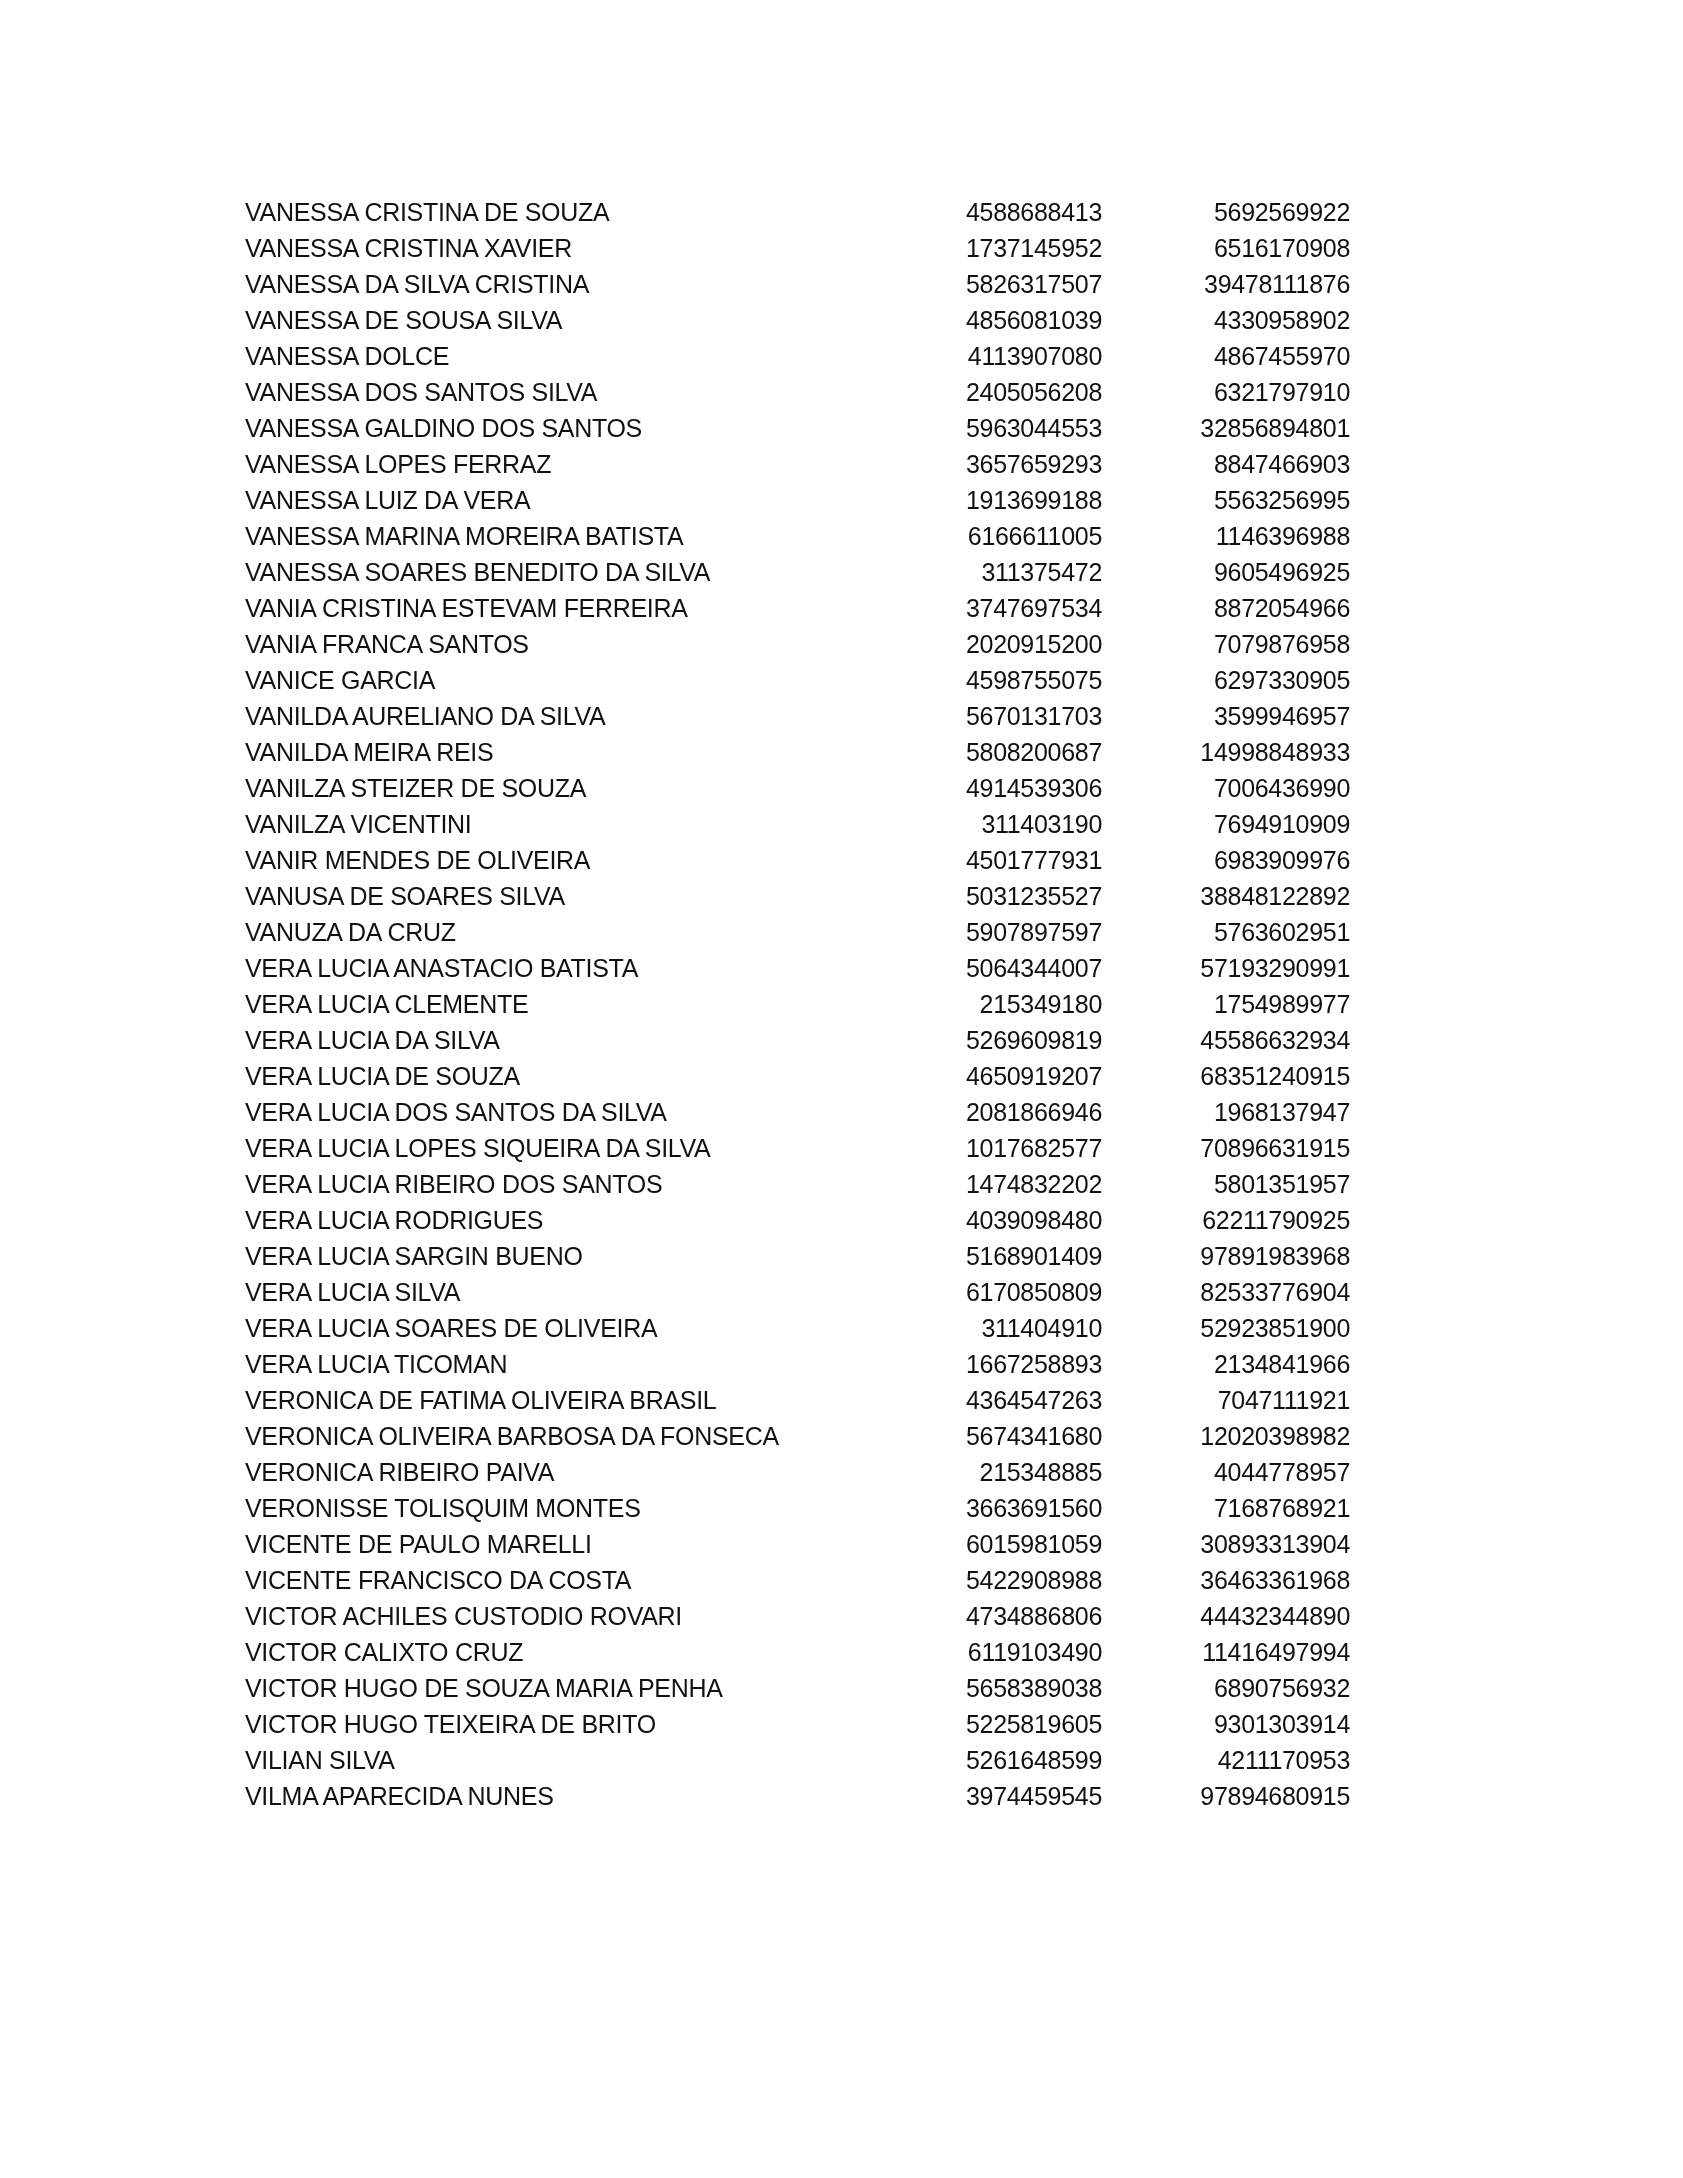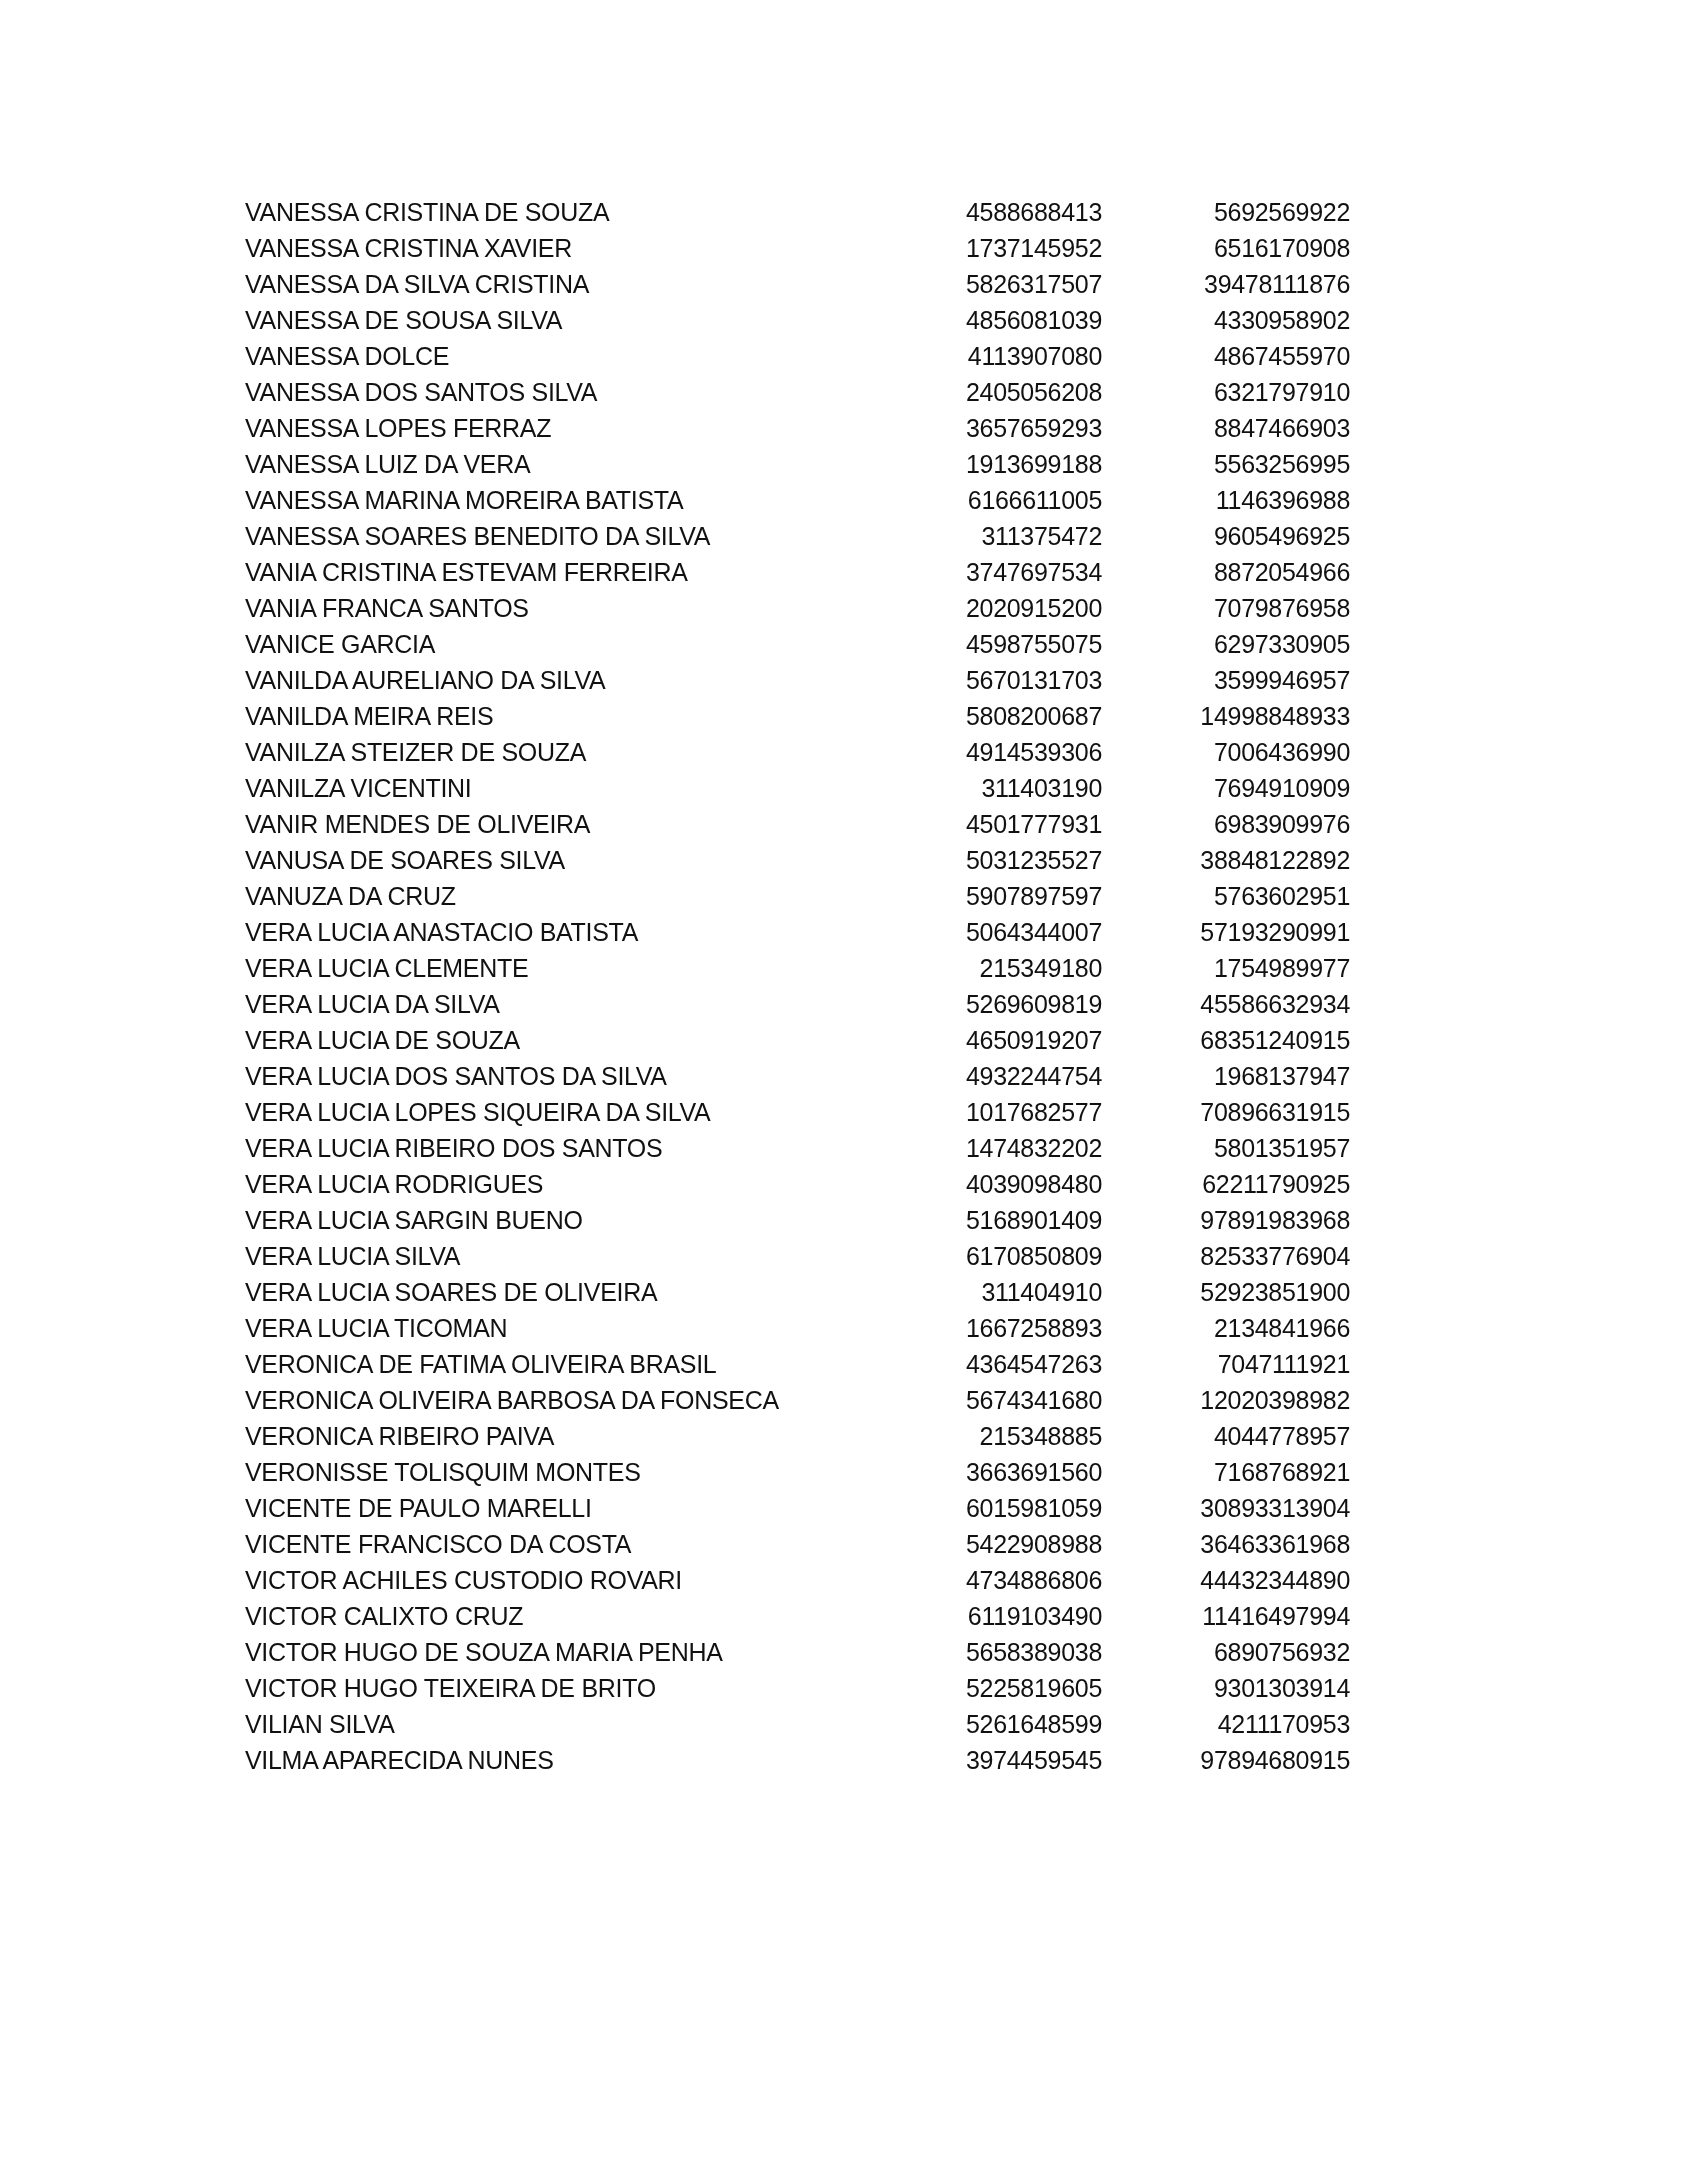--- a/index.html
+++ b/index.html
@@ -70,20 +70,25 @@
     <span class="cell-num">4113907080</span>
     <span class="cell-num">4867455970</span>
   </div>
 
   <div class="table-row">
     <span class="cell-name">VANESSA DOS SANTOS SILVA</span>
     <span class="cell-num">2405056208</span>
     <span class="cell-num">6321797910</span>
   </div>
 
+  <div class="table-row">
+    <span class="cell-name">VANESSA GALDINO DOS SANTOS</span>
+    <span class="cell-num">5963044553</span>
+    <span class="cell-num">32856894801</span>
+  </div>
 
   <div class="table-row">
     <span class="cell-name">VANESSA LOPES FERRAZ</span>
     <span class="cell-num">3657659293</span>
     <span class="cell-num">8847466903</span>
   </div>
 
   <div class="table-row">
     <span class="cell-name">VANESSA LUIZ DA VERA</span>
     <span class="cell-num">1913699188</span>
@@ -182,21 +187,21 @@
   </div>
 
   <div class="table-row">
     <span class="cell-name">VERA LUCIA DE SOUZA</span>
     <span class="cell-num">4650919207</span>
     <span class="cell-num">68351240915</span>
   </div>
 
   <div class="table-row">
     <span class="cell-name">VERA LUCIA DOS SANTOS DA SILVA</span>
-    <span class="cell-num">4932244754</span>
+    <span class="cell-num">2081866946</span>
     <span class="cell-num">1968137947</span>
   </div>
 
   <div class="table-row">
     <span class="cell-name">VERA LUCIA LOPES SIQUEIRA DA SILVA</span>
     <span class="cell-num">1017682577</span>
     <span class="cell-num">70896631915</span>
   </div>
 
   <div class="table-row">

